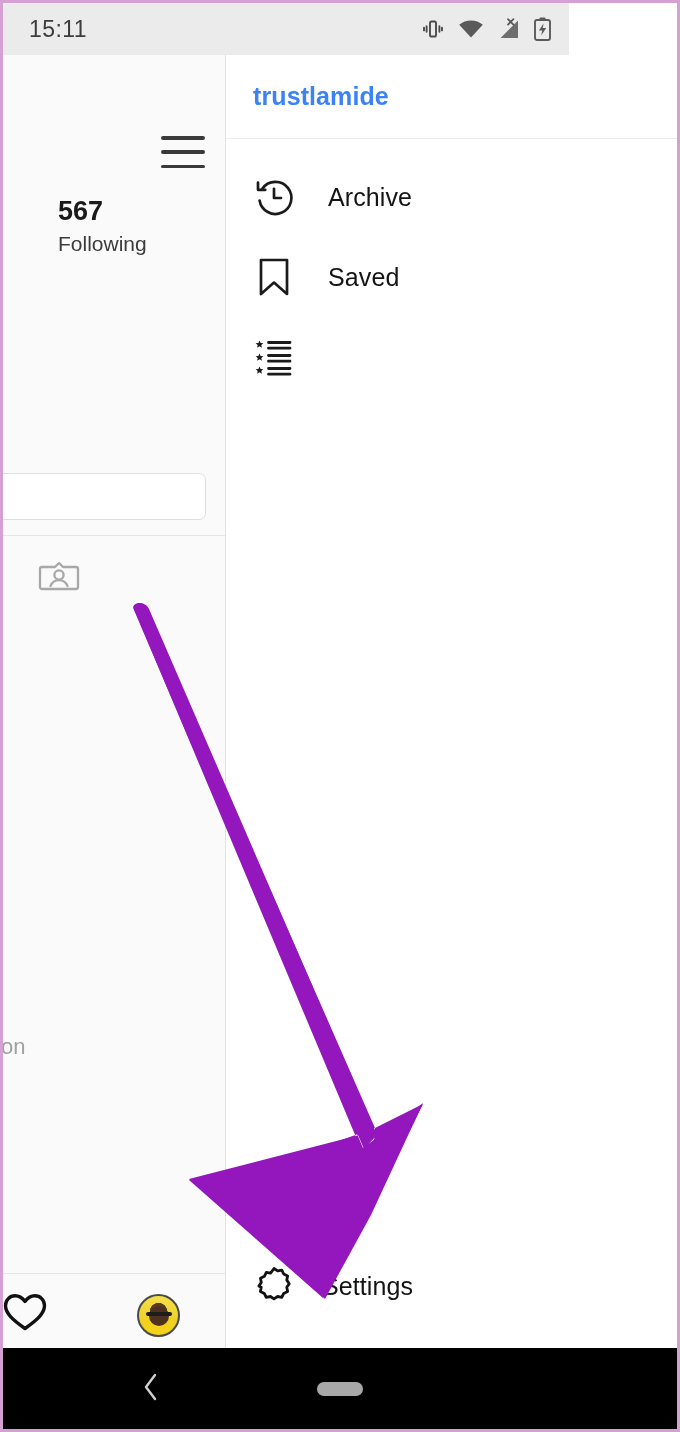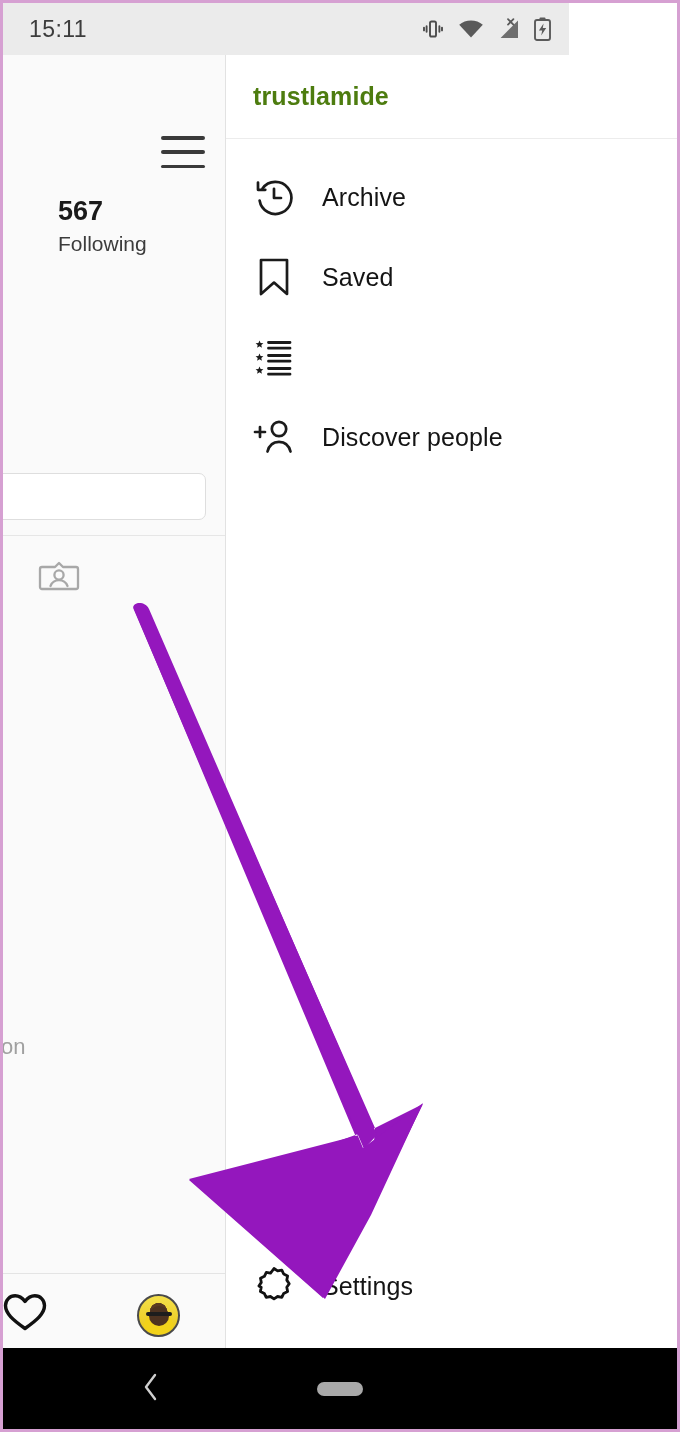--- a/index.html
+++ b/index.html
@@ -127,28 +127,29 @@
     width:451px; height:1293px;
     background:#ffffff;
   }
   #menu-header {
     height:84px;
     display:flex; align-items:center;
     padding-left:27px;
     border-bottom:1px solid #ececec;
   }
   #menu-username {
-    font-size:25px; font-weight:bold; color:#4d7c0f;
+    font-size:25px; font-weight:bold; color:#3b82f6;
     letter-spacing:.1px;
   }
   #menu-list { padding-top:18px; }
   .menu-item {
     height:80px;
     display:flex; align-items:center;
     padding-left:25px;
+    gap:6px;
   }
   .menu-icon {
     width:46px; height:46px;
     display:flex; align-items:center; justify-content:center;
     flex:0 0 46px;
   }
   .menu-icon svg { display:block; }
   .menu-label {
     margin-left:25px;
     font-size:25px; color:#141414;
@@ -308,30 +309,20 @@
             </g>
             <g stroke="#1b1b1b" stroke-width="2.8" stroke-linecap="round">
               <path d="M16.5 7.5H38M16.5 13.2H38"></path>
               <path d="M16.5 20.5H38M16.5 26.2H38"></path>
               <path d="M16.5 33.5H38M16.5 39.2H38"></path>
             </g>
           </svg>
         </span>
       </div>
 
-      <div class="menu-item">
-        <span class="menu-icon">
-          <svg width="44" height="44" viewBox="0 0 44 44">
-            <circle cx="27" cy="14" r="7.2" fill="none" stroke="#1b1b1b" stroke-width="2.7"></circle>
-            <path d="M15.5 36.5c1.6-6.3 6-9.7 11.5-9.7s9.9 3.4 11.5 9.7" fill="none" stroke="#1b1b1b" stroke-width="2.7" stroke-linecap="round"></path>
-            <path d="M3 17h10M8 12v10" stroke="#1b1b1b" stroke-width="2.7" stroke-linecap="round"></path>
-          </svg>
-        </span>
-        <span class="menu-label">Discover people</span>
-      </div>
 
     </div>
 
     <div id="settings-item">
       <span class="menu-icon">
         <svg width="44" height="44" viewBox="0 0 44 44">
           <path d="M22 4.5l3.6 2.4 4.2-.8 1.9 3.9 3.9 1.9-.8 4.2 2.4 3.6-2.4 3.6.8 4.2-3.9 1.9-1.9 3.9-4.2-.8-3.6 2.4-3.6-2.4-4.2.8-1.9-3.9-3.9-1.9.8-4.2L6.9 22l2.4-3.6-.8-4.2 3.9-1.9 1.9-3.9 4.2.8z" fill="none" stroke="#121212" stroke-width="2.8" stroke-linejoin="round"></path>
         </svg>
       </span>
       <span class="menu-label">Settings</span>

